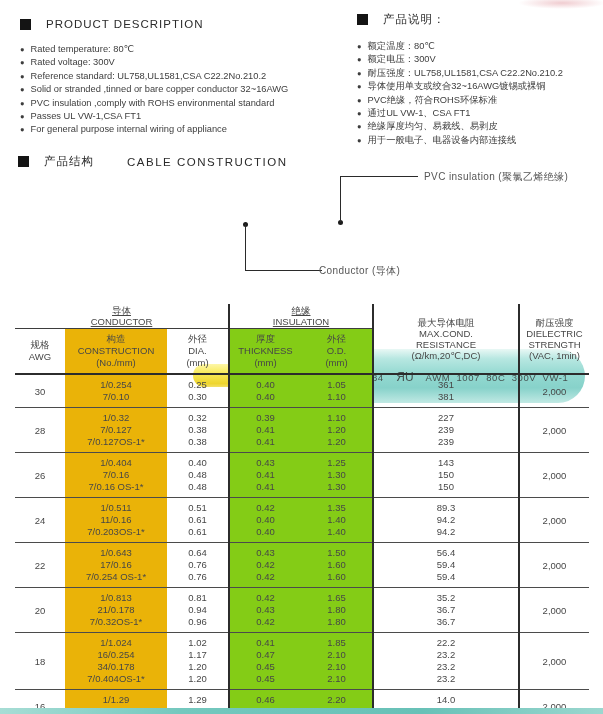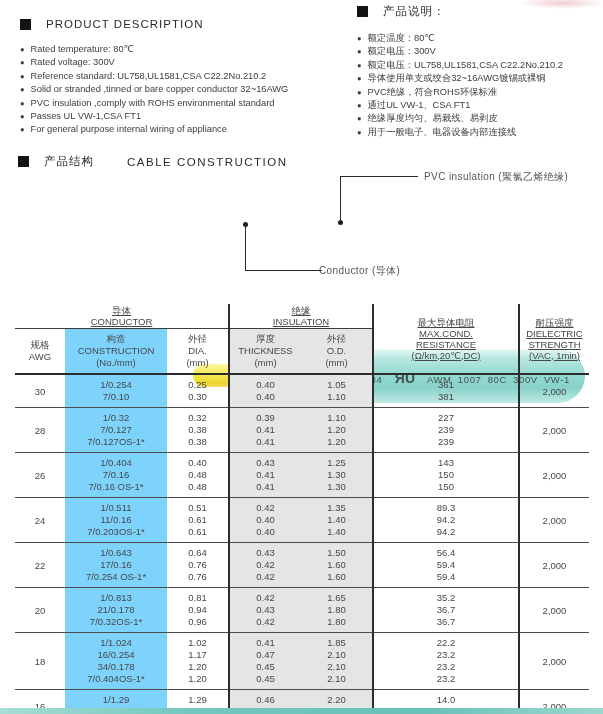--- a/index.html
+++ b/index.html
@@ -9,21 +9,21 @@
 
   
   .smudge { position:absolute; left:518px; top:-3px; width:88px; height:12px;
     background:radial-gradient(ellipse at center, rgba(216,122,132,.38), rgba(216,122,132,0) 70%); }
 
   
   .sec-title { display:flex; align-items:center; gap:15px; font-size:11.5px; letter-spacing:1px; color:#2b2b2b; white-space:nowrap; }
   .sq { width:11px; height:11px; background:#141414; flex:0 0 auto; }
 
   .desc-left  { position:absolute; left:20px; top:18px; }
-  .desc-right { position:absolute; left:357px; top:4px; }
+  .desc-right { position:absolute; left:357px; top:12px; }
 
   ul.bullets { list-style:none; margin-top:13px; }
   ul.bullets li { display:flex; gap:6px; font-size:9.3px; line-height:12.4px; color:#3d3d3d; white-space:nowrap; }
   .blt { flex:0 0 auto; }
   .blt::before { content:"●"; font-size:7.5px; }
 
   .sec2 { position:absolute; left:18px; top:154px;align-items:center; }
   .sec2 .en { margin-left:18px; letter-spacing:1.5px; }
 
   
@@ -33,38 +33,38 @@
   .xcore { width:27px; height:27px; border-radius:50%; background:#ffd806; }
   .body3d { position:absolute; left:281px; top:199px; width:304px; height:54px;
     border-radius:17px 27px 27px 17px / 27px;
     background:linear-gradient(180deg,#e9f8f5 0%,#b7e7e1 18%,#92d8d0 48%,#87d2ca 72%,#c1e9e4 100%); }
   .cap3d { position:absolute; left:273px; top:199px; width:36px; height:54px; border-radius:50%;
     background:linear-gradient(180deg,#d9f2ee 0%,#ace2db 45%,#9adcd4 75%,#c6ebe6 100%); }
   .rod { position:absolute; left:193px; top:214px; width:112px; height:23px; border-radius:12px;
     background:linear-gradient(180deg,#fdf6a8 0%,#f8ea57 40%,#eed52f 85%,#f3e066 100%); }
   .print { position:absolute; left:330px; top:220px; width:250px; text-align:center; font-size:9.5px;
     color:#44514f; letter-spacing:.6px; word-spacing:3px; white-space:nowrap; }
-  .ulmark { font-weight:bold; font-size:14px; letter-spacing:0; }
+  .ulmark { font-weight:normal; font-size:12px; letter-spacing:0; }
   .dot { position:absolute; width:5px; height:5px; border-radius:50%; background:#1c1c1c; }
   .ln  { position:absolute; background:#2a2a2a; }
   .lbl { position:absolute; font-size:10px; color:#565656; letter-spacing:.4px; white-space:nowrap; }
 
   
   table.spec { position:absolute; left:15px; top:304px; width:574px; border-collapse:collapse;
     table-layout:fixed; font-size:9.5px; color:#474747; }
   table.spec th { font-weight:normal; }
   tr.gr th { height:24px; vertical-align:middle; text-align:center; line-height:11px; white-space:pre-line; }
   th.g  { border-bottom:1.5px solid #3d3d3d;text-decoration:underline; }
   tr.h2 th { height:46px; border-bottom:2.2px solid #2c2c2c; vertical-align:middle; }
   th.tall { border-bottom:2.2px solid #2c2c2c; vertical-align:middle; text-align:center;
-            line-height:11.5px; white-space:pre-line;text-decoration:underline; }
+            line-height:11.5px; white-space:pre-line; }
   .v1,.v2,.v3 { border-left:2px solid #2c2c2c; }
   .ml { white-space:pre-line; text-align:center; line-height:12px; padding:4px 0; vertical-align:middle; }
-  .yellow { background:#7dd3fc; }
-  .blue   { background:#e5e5e5; }
+  .yellow { background:#eab308; }
+  .blue   { background:#84cc16; }
   td.awg, td.die { text-align:center; vertical-align:middle; }
   tbody tr { border-bottom:1.6px solid #4b4b4b; }
   tbody tr:last-child { border-bottom:none; }
 
   .footer-bar { position:absolute; left:0; top:708px; width:603px; height:6px;
     background:linear-gradient(90deg,#a7ddd5 0%,#74c8be 30%,#68c1b7 70%,#9bd7cf 100%); }
 </style>
 </head>
 <body>
 
@@ -118,21 +118,21 @@
       <li>
           <span class="blt"></span>
           <span>额定温度：80℃</span>
         </li>
       <li>
           <span class="blt"></span>
           <span>额定电压：300V</span>
         </li>
       <li>
           <span class="blt"></span>
-          <span>额定电压：UL758,UL1581,CSA C22.2No.210.2</span>
+          <span>耐压强度：UL758,UL1581,CSA C22.2No.210.2</span>
         </li>
       <li>
           <span class="blt"></span>
           <span>导体使用单支或绞合32~16AWG镀锡或裸铜</span>
         </li>
       <li>
           <span class="blt"></span>
           <span>PVC绝缘，符合ROHS环保标准</span>
         </li>
       <li>

